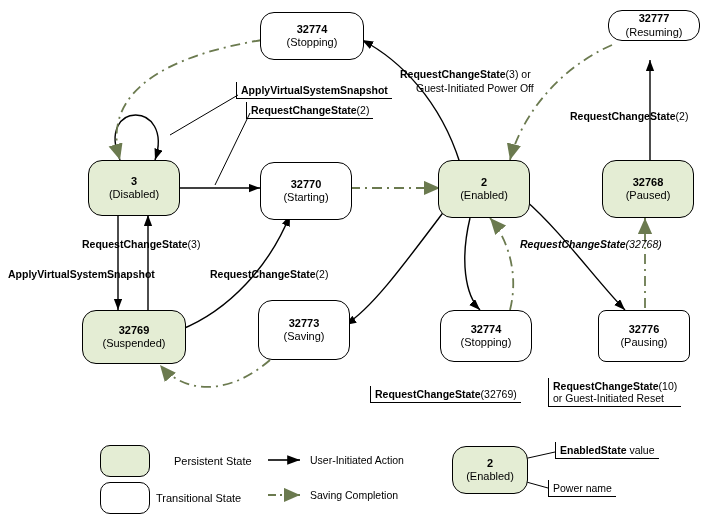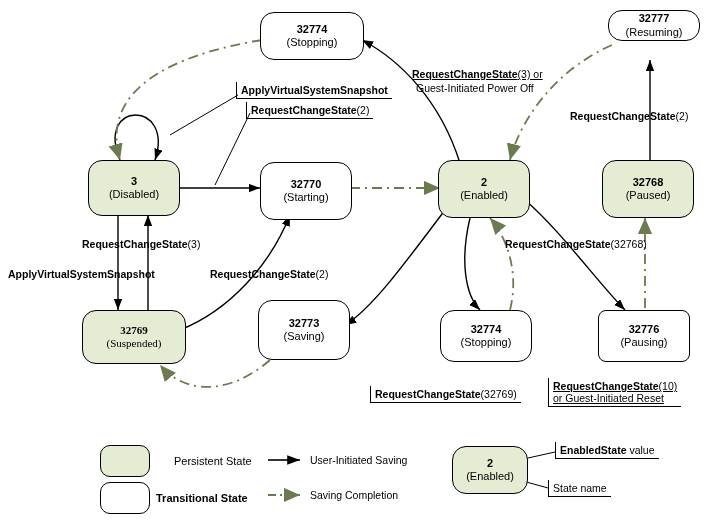--- a/index.html
+++ b/index.html
@@ -138,21 +138,21 @@
 <div class="state persistent" style="left:438px;top:160px;width:92px;height:58px;">
   <span class="bold">2</span>
   <span>(Enabled)</span>
 </div>
 
 <div class="state persistent" style="left:602px;top:160px;width:92px;height:58px;">
   <span class="bold">32768</span>
   <span>(Paused)</span>
 </div>
 
-<div class="state persistent" style="left:82px;top:310px;width:104px;height:54px;font-family:Liberation Serif, serif;">
+<div class="state persistent" style="left:82px;top:310px;width:104px;height:54px;">
   <span class="bold">32769</span>
   <span>(Suspended)</span>
 </div>
 
 <div class="state transitional" style="left:258px;top:300px;width:92px;height:60px;">
   <span class="bold">32773</span>
   <span>(Saving)</span>
 </div>
 
 <div class="state transitional" style="left:440px;top:310px;width:92px;height:52px;">
@@ -165,21 +165,21 @@
   <span>(Pausing)</span>
 </div>
 
 <div class="label-box" style="left:236px;top:82px;">
   <span class="bold">ApplyVirtualSystemSnapshot</span>
 </div>
 <div class="label-box" style="left:246px;top:102px;">
   <span class="bold">RequestChangeState</span><span>(2)</span>
 </div>
 
-<div class="label" style="left:412px;top:68px;text-decoration:underline;">
+<div class="label" style="left:400px;top:68px;">
   <span class="bold">RequestChangeState</span><span>(3) or</span>
 </div>
 <div class="label" style="left:416px;top:82px;">
   <span>Guest-Initiated Power Off</span>
 </div>
 
 <div class="label" style="left:570px;top:110px;">
   <span class="bold">RequestChangeState</span><span>(2)</span>
 </div>
 
@@ -187,52 +187,52 @@
   <span class="bold">RequestChangeState</span><span>(3)</span>
 </div>
 <div class="label" style="left:8px;top:268px;">
   <span class="bold">ApplyVirtualSystemSnapshot</span>
 </div>
 
 <div class="label" style="left:210px;top:268px;">
   <span class="bold">RequestChangeState</span><span>(2)</span>
 </div>
 
-<div class="label" style="left:505px;top:238px;">
+<div class="label" style="left:520px;top:238px;font-style:italic;">
   <span class="bold">RequestChangeState</span><span>(32768)</span>
 </div>
 
 <div class="label-box" style="left:370px;top:386px;">
   <span class="bold">RequestChangeState</span><span>(32769)</span>
 </div>
 
-<div class="label-box" style="left:548px;top:378px;text-decoration:underline;">
+<div class="label-box" style="left:548px;top:378px;">
   <div><span class="bold">RequestChangeState</span><span>(10)</span></div>
   <div>or Guest-Initiated Reset</div>
 </div>
 
 <div class="legend-row" style="left:100px;top:445px;gap:24px;">
   <div class="legend-state persistent"></div>
   <span class="legend-text">Persistent State</span>
 </div>
-<div class="legend-row" style="left:100px;top:482px;font-weight:bold;">
+<div class="legend-row" style="left:100px;top:482px;">
   <div class="legend-state transitional"></div>
   <span class="legend-text">Transitional State</span>
 </div>
 
 <div class="label" style="left:310px;top:454px;">
-  <span>User-Initiated Saving</span>
+  <span>User-Initiated Action</span>
 </div>
 <div class="label" style="left:310px;top:489px;">
   <span>Saving Completion</span>
 </div>
 
 <div class="state persistent" style="left:452px;top:446px;width:76px;height:48px;">
   <span class="bold">2</span>
   <span>(Enabled)</span>
 </div>
 
 <div class="label-box" style="left:555px;top:442px;">
   <span class="bold">EnabledState</span><span> value</span>
 </div>
 <div class="label-box" style="left:548px;top:480px;">
-  <span>State name</span>
+  <span>Power name</span>
 </div>
 
 </body></html>

